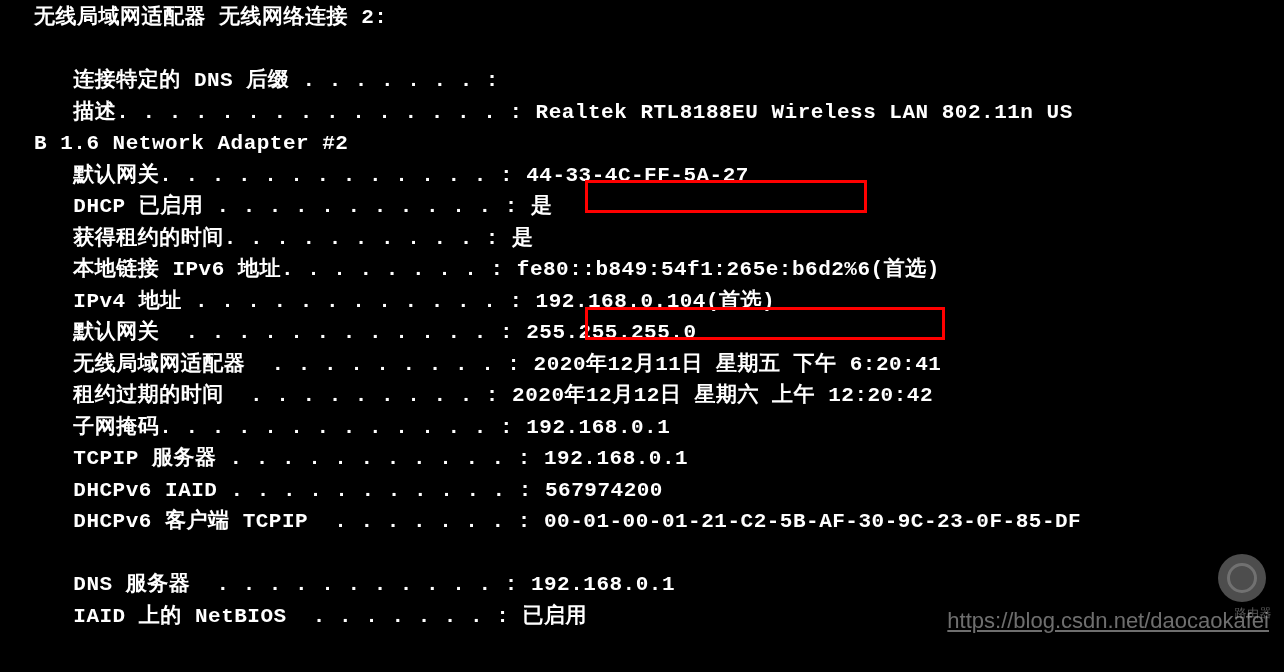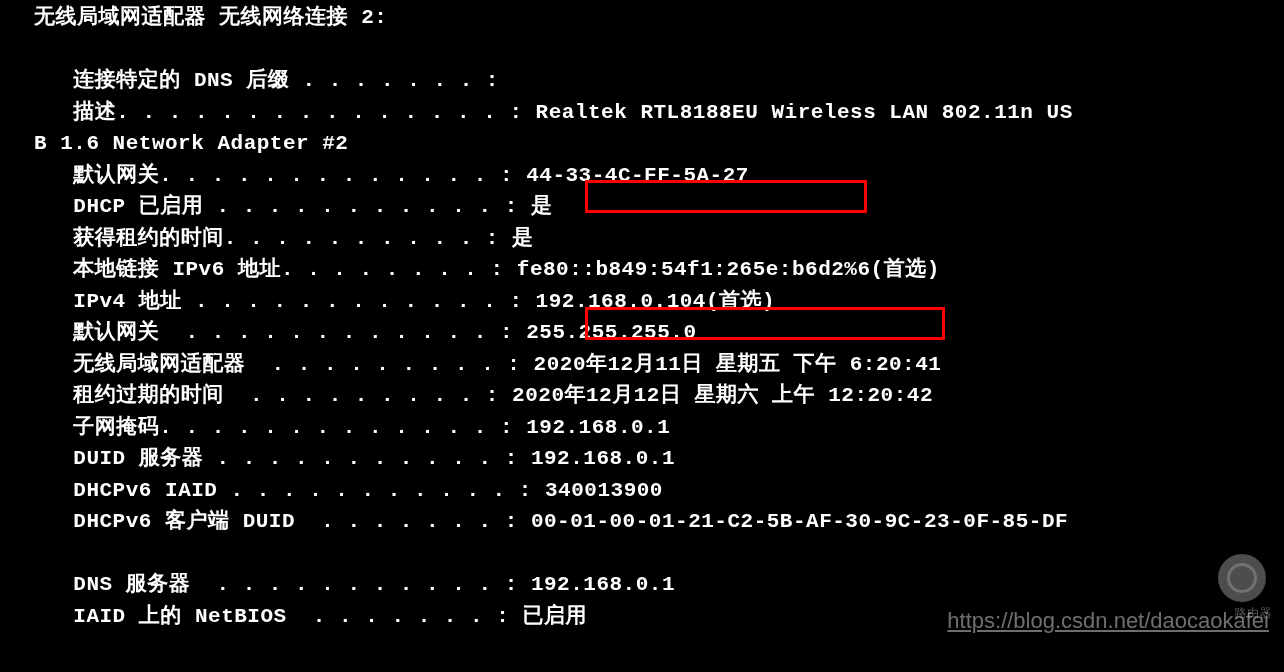--- a/index.html
+++ b/index.html
@@ -108,25 +108,25 @@
 <div class="line">   <span>IPv4 地址</span><span> . . . . . . . . . . . . </span>: <span>192.168.0.104(首选)</span></div>
 
 <div class="line">   <span>默认网关</span><span>  . . . . . . . . . . . . </span>: <span>255.255.255.0</span></div>
 
 <div class="line">   <span>无线局域网适配器</span><span>  . . . . . . . . . </span>: <span>2020年12月11日 星期五 下午 6:20:41</span></div>
 
 <div class="line">   <span>租约过期的时间</span><span>  . . . . . . . . . </span>: <span>2020年12月12日 星期六 上午 12:20:42</span></div>
 
 <div class="line">   <span>子网掩码</span><span>. . . . . . . . . . . . . </span>: <span>192.168.0.1</span></div>
 
-<div class="line">   <span>DUID 服务器</span><span> . . . . . . . . . . . </span>: <span>192.168.0.1</span></div>
+<div class="line">   <span>TCPIP 服务器</span><span> . . . . . . . . . . . </span>: <span>192.168.0.1</span></div>
 
-<div class="line">   <span>DHCPv6 IAID</span><span> . . . . . . . . . . . </span>: <span>340013900</span></div>
+<div class="line">   <span>DHCPv6 IAID</span><span> . . . . . . . . . . . </span>: <span>567974200</span></div>
 
-<div class="line">   <span>DHCPv6 客户端 DUID</span><span>  . . . . . . . </span>: <span>00-01-00-01-21-C2-5B-AF-30-9C-23-0F-85-DF</span></div>
+<div class="line">   <span>DHCPv6 客户端 TCPIP</span><span>  . . . . . . . </span>: <span>00-01-00-01-21-C2-5B-AF-30-9C-23-0F-85-DF</span></div>
 
 <div class="line">&nbsp;</div>
 
 <div class="line">   <span>DNS 服务器</span><span>  . . . . . . . . . . . </span>: <span>192.168.0.1</span></div>
 
 <div class="line">   <span>IAID 上的 NetBIOS</span><span>  . . . . . . . </span>: <span>已启用</span></div>
 
 <div class="highlight-box-1"></div>
 <div class="highlight-box-2"></div>
 

